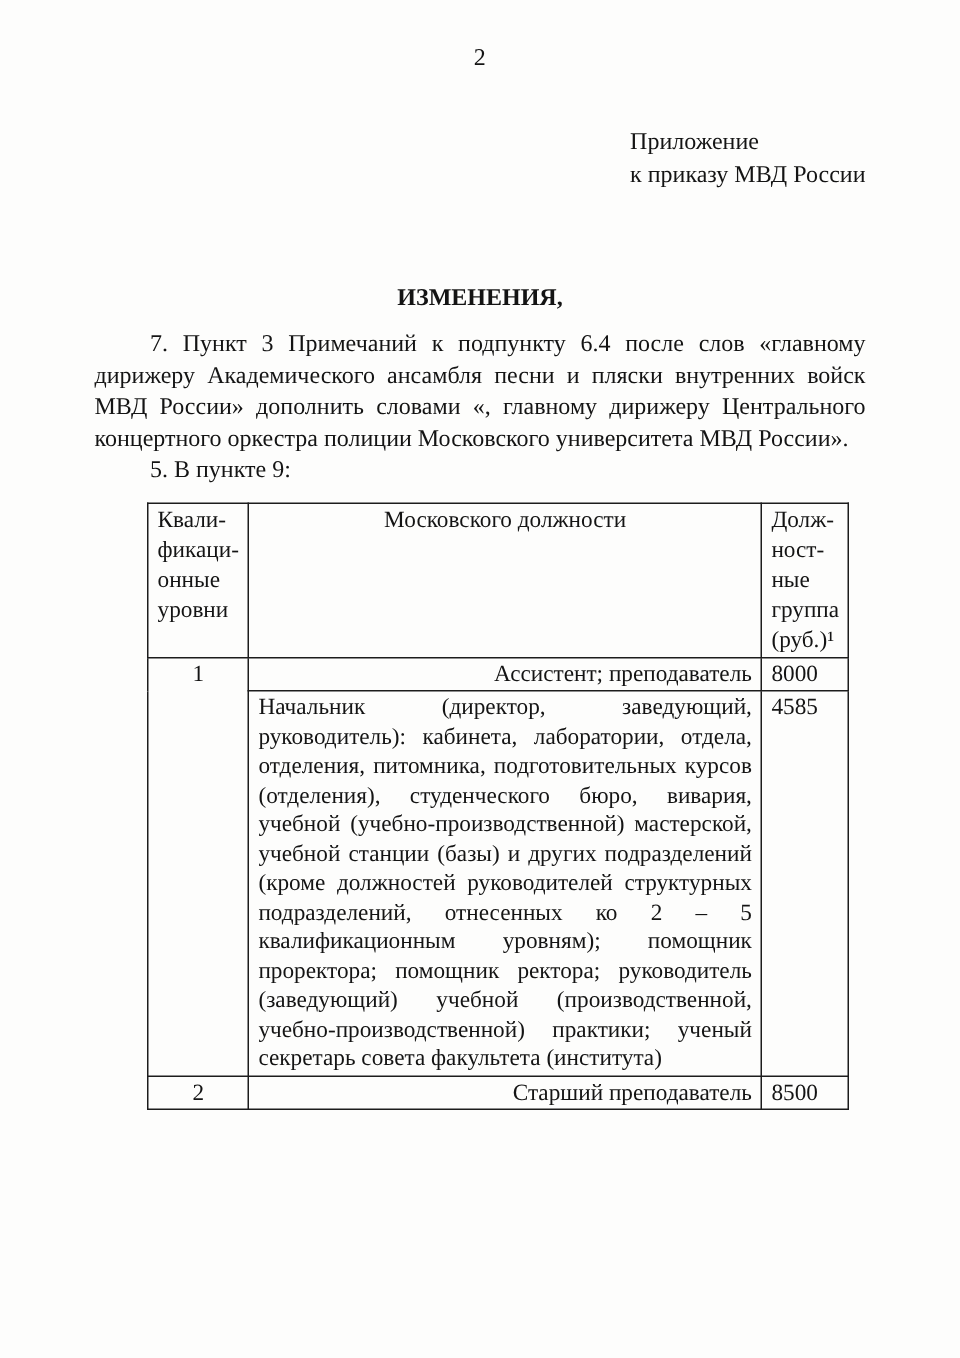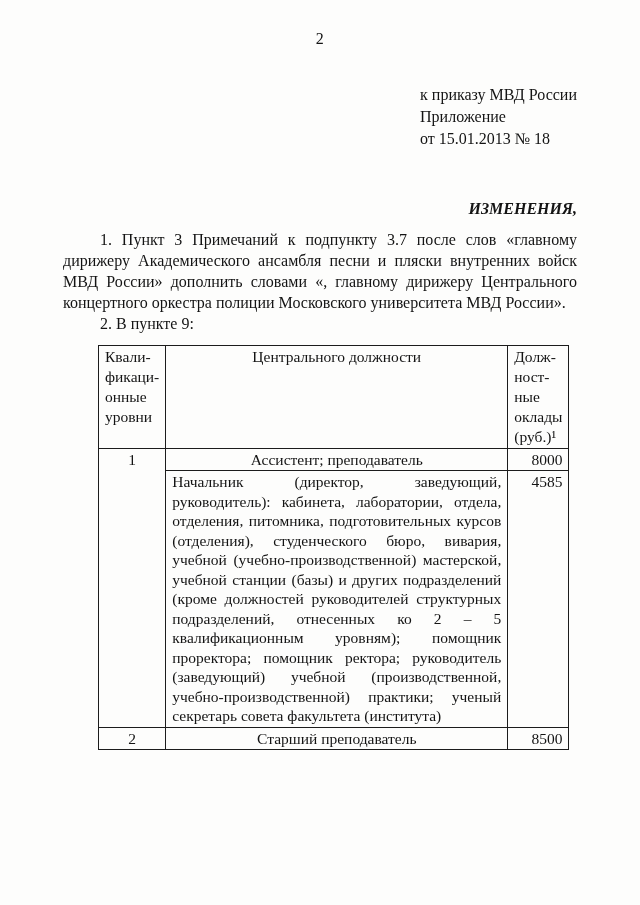--- a/index.html
+++ b/index.html
@@ -21,26 +21,25 @@
     letter-spacing:0.5px;
   }
   .appendix-wrap{text-align:right;}
   .appendix{
     display:inline-block;
     text-align:left;
     font-size:16px;
     line-height:22px;
   }
   .doc-title{
-    margin-top:48px;
-    text-align:right;
+    margin-top:60px;
+    text-align:center;
     font-weight:bold;
     font-size:16px;
     line-height:21.5px;
-    font-style:italic;
   }
   .para{
     margin:0;
     font-size:16px;
     line-height:21px;
     text-align:justify;
     text-indent:37px;
   }
   .para.first{margin-top:9px;}
   table.salary-table{
@@ -62,63 +61,62 @@
   .c-pos{width:342px;}
   .c-sal{width:53px;}
   th.hdr-levels,th.hdr-salary{
     white-space:pre-line;
     text-align:left;
     line-height:20px;
     height:88px;
   }
   th.hdr-position{text-align:center;}
   td.level{text-align:center;}
-  td.pos{text-align:center;}
+  td.pos{text-align:right;}
   td.pos.just{text-align:justify;}
-  td.sal{text-align:right;}
+  td.sal{text-align:left;}
 </style>
 </head>
 <body>
 
 <div class="page">
 
   <div class="page-number">2</div>
 
   <div class="appendix-wrap">
     <div class="appendix">
+      <div>Приложение</div>
       <div>к приказу МВД России</div>
-      <div>Приложение</div>
-      <div>от 15.01.2013 № 18</div>
     </div>
   </div>
 
   <div class="doc-title">
     <div>ИЗМЕНЕНИЯ,</div>
   </div>
 
-  <p class="para first">1. Пункт 3 Примечаний к подпункту 3.7 после слов «главному дирижеру Академического ансамбля песни и пляски внутренних войск МВД России» дополнить словами «, главному дирижеру Центрального концертного оркестра полиции Московского университета МВД России».</p>
-  <p class="para">2. В пункте 9:</p>
+  <p class="para first">7. Пункт 3 Примечаний к подпункту 6.4 после слов «главному дирижеру Академического ансамбля песни и пляски внутренних войск МВД России» дополнить словами «, главному дирижеру Центрального концертного оркестра полиции Московского университета МВД России».</p>
+  <p class="para">5. В пункте 9:</p>
 
   <table class="salary-table">
     <colgroup>
       <col class="c-level">
         <col class="c-pos">
         <col class="c-sal">
     </colgroup>
     <tbody>
       <tr>
         <th class="hdr-levels">Квали-
 фикаци-
 онные
 уровни</th>
-        <th class="hdr-position">Центрального должности</th>
+        <th class="hdr-position">Московского должности</th>
         <th class="hdr-salary">Долж-
 ност-
 ные
-оклады
+группа
 (руб.)¹</th>
       </tr>
       <tr>
         <td class="level" rowspan="2">1</td>
         <td class="pos">Ассистент; преподаватель</td>
         <td class="sal">8000</td>
       </tr>
       <tr>
         <td class="pos just">Начальник (директор, заведующий, руководитель): кабинета, лаборатории, отдела, отделения, питомника, подготовительных курсов (отделения), студенческого бюро, вивария, учебной (учебно-производственной) мастерской, учебной станции (базы) и других подразделений (кроме должностей руководителей структурных подразделений, отнесенных ко 2 – 5 квалификационным уровням); помощник проректора; помощник ректора; руководитель (заведующий) учебной (производственной, учебно-производственной) практики; ученый секретарь совета факультета (института)</td>
         <td class="sal">4585</td>

